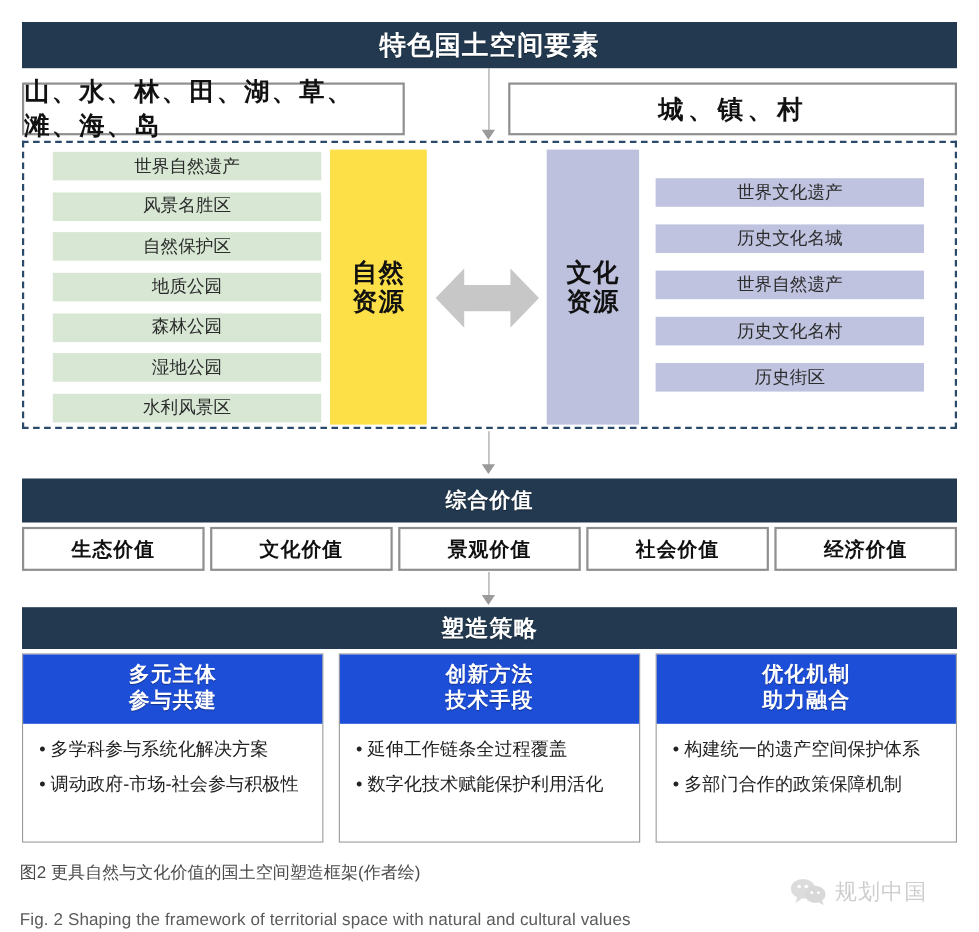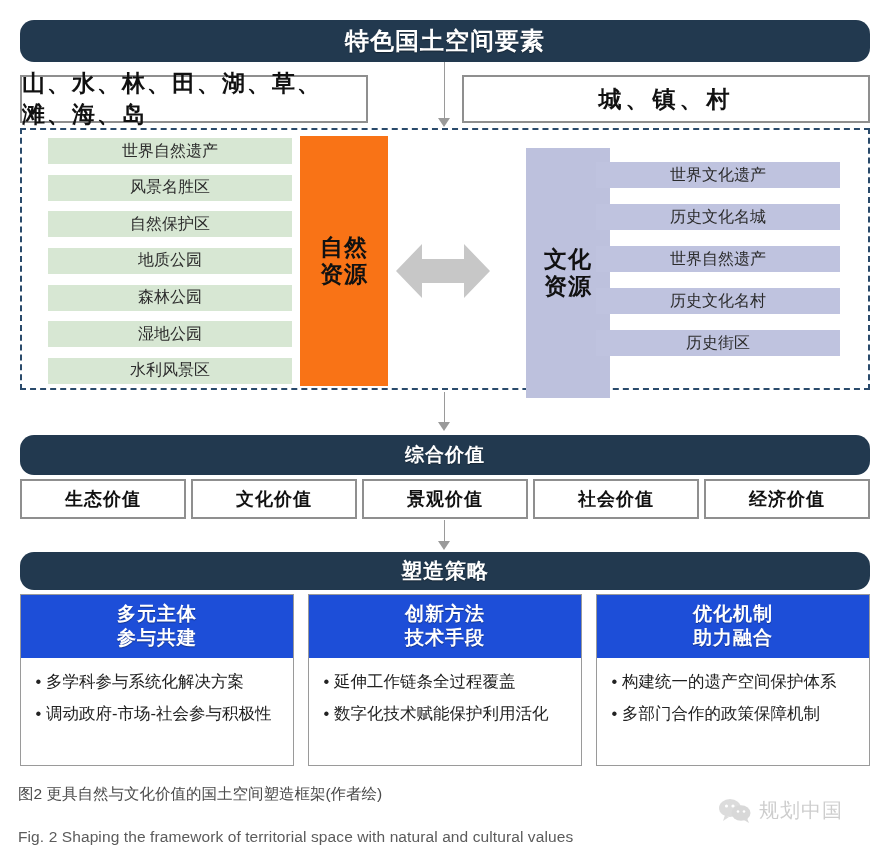--- a/index.html
+++ b/index.html
@@ -27,21 +27,20 @@
     position: absolute;
     background: #22394f;
     color: #ffffff;
     font-weight: bold;
     display: flex;
     align-items: center;
     justify-content: center;
     letter-spacing: 1px;
     text-shadow: 0 1px 1px rgba(0,0,0,.35);
     box-sizing: border-box;
-    border-radius: 14px;
   }
 
   
   .obox {
     position: absolute;
     background: #ffffff;
     border: 2px solid #8f8f8f;
     box-sizing: border-box;
     display: flex;
     align-items: center;
@@ -109,22 +108,22 @@
     display: flex;
     align-items: center;
     justify-content: center;
     font-weight: bold;
     font-size: 23px;
     line-height: 1.18;
     text-align: center;
     color: #111111;
     letter-spacing: 1px;
   }
-  #pillar-natural  { left: 300px; top: 136px; width: 88px; height: 250px; background: #f97316; }
-  #pillar-cultural { left: 497px; top: 148px; width: 84px; height: 250px; background: #bdc1dd; margin-left: 29px; }
+  #pillar-natural  { left: 300px; top: 136px; width: 88px; height: 250px; background: #fde047; }
+  #pillar-cultural { left: 497px; top: 136px; width: 84px; height: 250px; background: #bdc1dd; }
 
   
   #exchange-arrow {
     position: absolute;
     left: 396px; top: 238px;
     width: 94px; height: 66px;
   }
 
   
   #value-banner {

